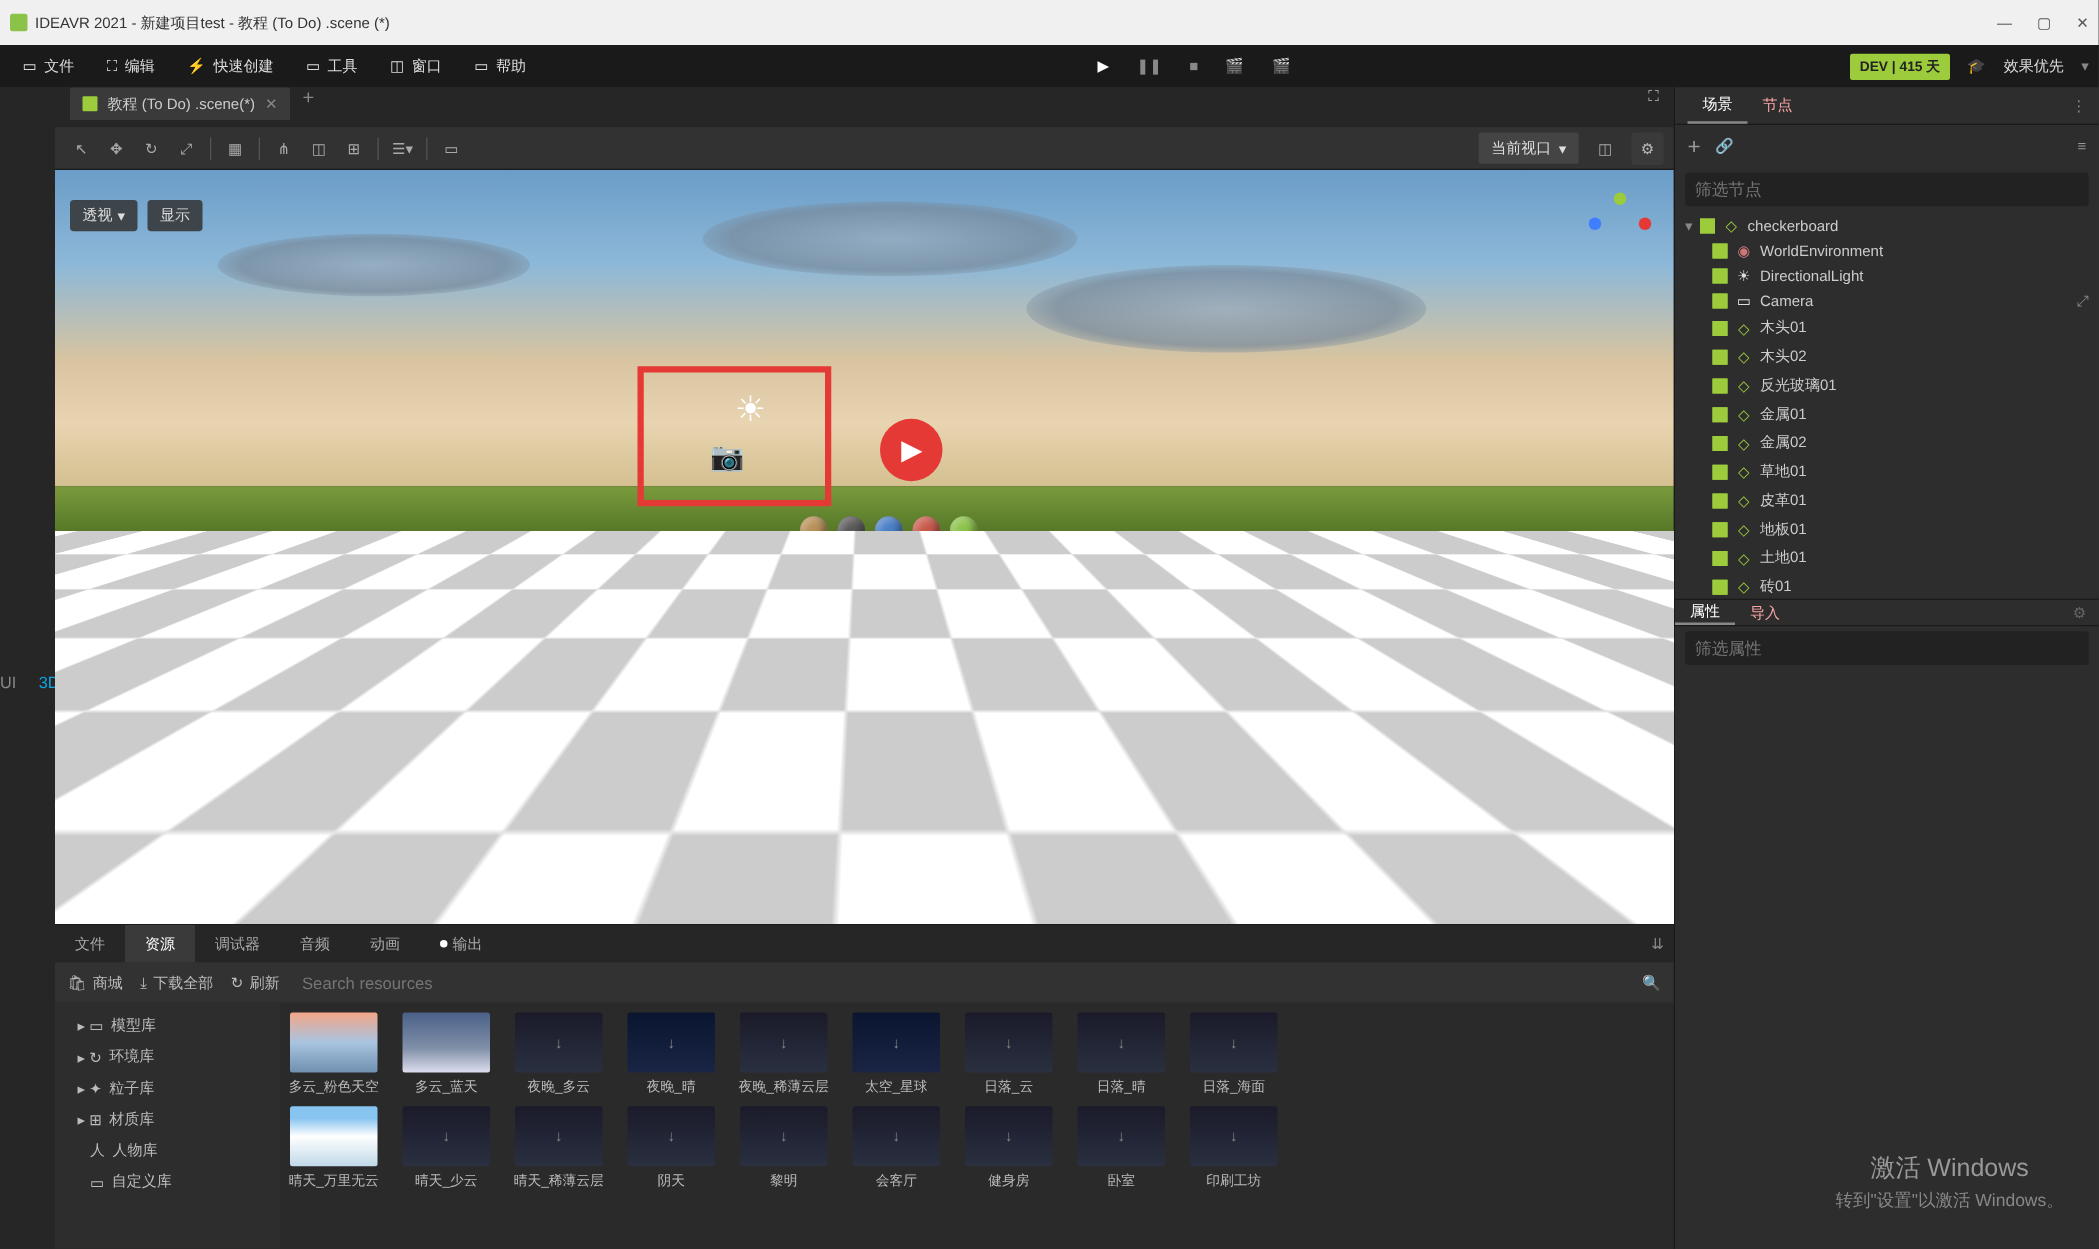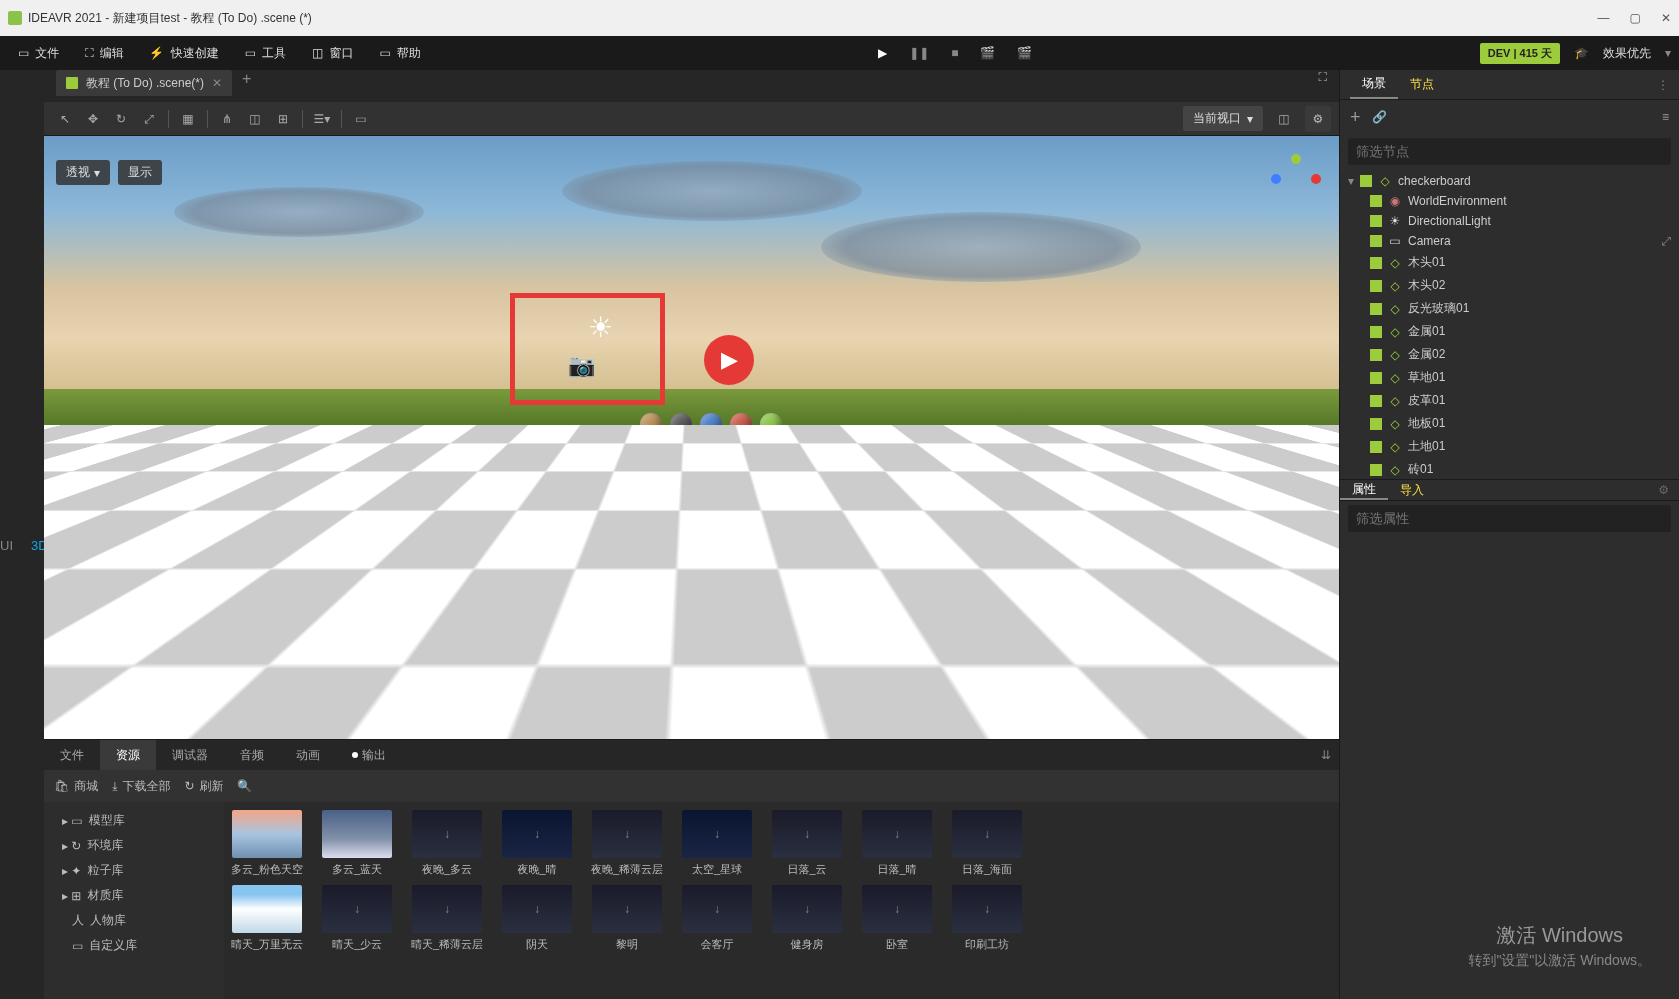--- a/index.html
+++ b/index.html
@@ -68,21 +68,21 @@
 .res-item{width:78px;display:flex;flex-direction:column;align-items:center;gap:4px;cursor:pointer}
 .res-thumb{width:70px;height:48px;background:#1a1a2a;border-radius:2px;display:flex;align-items:center;justify-content:center;color:#888;position:relative;overflow:hidden}
 .res-thumb.sky1{background:linear-gradient(to bottom,#f4a688 0%,#a8c4e0 50%,#7090b0 100%)}
 .res-thumb.sky2{background:linear-gradient(to bottom,#4a6088 0%,#8090a8 60%,#dde 100%)}
 .res-thumb.sky3{background:linear-gradient(to bottom,#88c4f0 20%,#fff 50%,#c0d8e8 100%)}
 .res-thumb.dark{background:linear-gradient(to bottom,#1a1a2a,#2a3040)}
 .res-thumb.night{background:linear-gradient(to bottom,#0a1530,#1a2545)}
 .res-label{font-size:11px;color:#bbb;text-align:center;white-space:nowrap;overflow:hidden;text-overflow:ellipsis;width:100%}
 .right-panel{width:340px;background:#2d2d2d;display:flex;flex-direction:column;border-left:1px solid #1a1a1a}
 .right-tabs{height:30px;display:flex;align-items:center;padding:0 10px;border-bottom:1px solid #1a1a1a}
-.right-tab{padding:0 12px;height:100%;display:flex;align-items:center;cursor:pointer;color:#fde047}
+.right-tab{padding:0 12px;height:100%;display:flex;align-items:center;cursor:pointer;color:#fca5a5}
 .right-tab.active{color:#fff;border-bottom:2px solid #888}
 .right-toolbar{height:34px;display:flex;align-items:center;padding:0 10px;gap:12px;color:#999}
 .filter-row{padding:4px 8px}
 .filter-input{width:100%;background:#222;border:none;border-radius:3px;padding:6px 8px;color:#ccc;outline:none}
 .scene-tree{flex:0 0 auto;max-height:310px;overflow:auto;padding:2px 0}
 .node-row{display:flex;align-items:center;padding:3px 8px;gap:6px;cursor:pointer;color:#ccc}
 .node-row .vis{width:12px;height:12px;border:1px solid #888}
 .node-row .vis.on{background:#9ccc3c;border-color:#9ccc3c}
 .node-row .type-icon{width:14px;display:inline-block;text-align:center}
 .node-row.root .type-icon{color:#9ccc3c}
@@ -252,20 +252,21 @@
             <span>商城</span>
           </div>
         <div class="sub-item">
             <span>⤓</span>
             <span>下载全部</span>
           </div>
         <div class="sub-item">
             <span>↻</span>
             <span>刷新</span>
           </div>
+        <input placeholder="Search resources" style="">
         <span style="color:#888">🔍</span>
       </div>
       <div class="bottom-content">
         <div class="res-tree">
           <div class="tree-item">▸ ▭ <span>模型库</span></div>
           <div class="tree-item">▸ ↻ <span>环境库</span></div>
           <div class="tree-item">▸ ✦ <span>粒子库</span></div>
           <div class="tree-item">▸ ⊞ <span>材质库</span></div>
           <div class="tree-item">&nbsp;&nbsp; 人 <span>人物库</span></div>
           <div class="tree-item">&nbsp;&nbsp; ▭ <span>自定义库</span></div>

